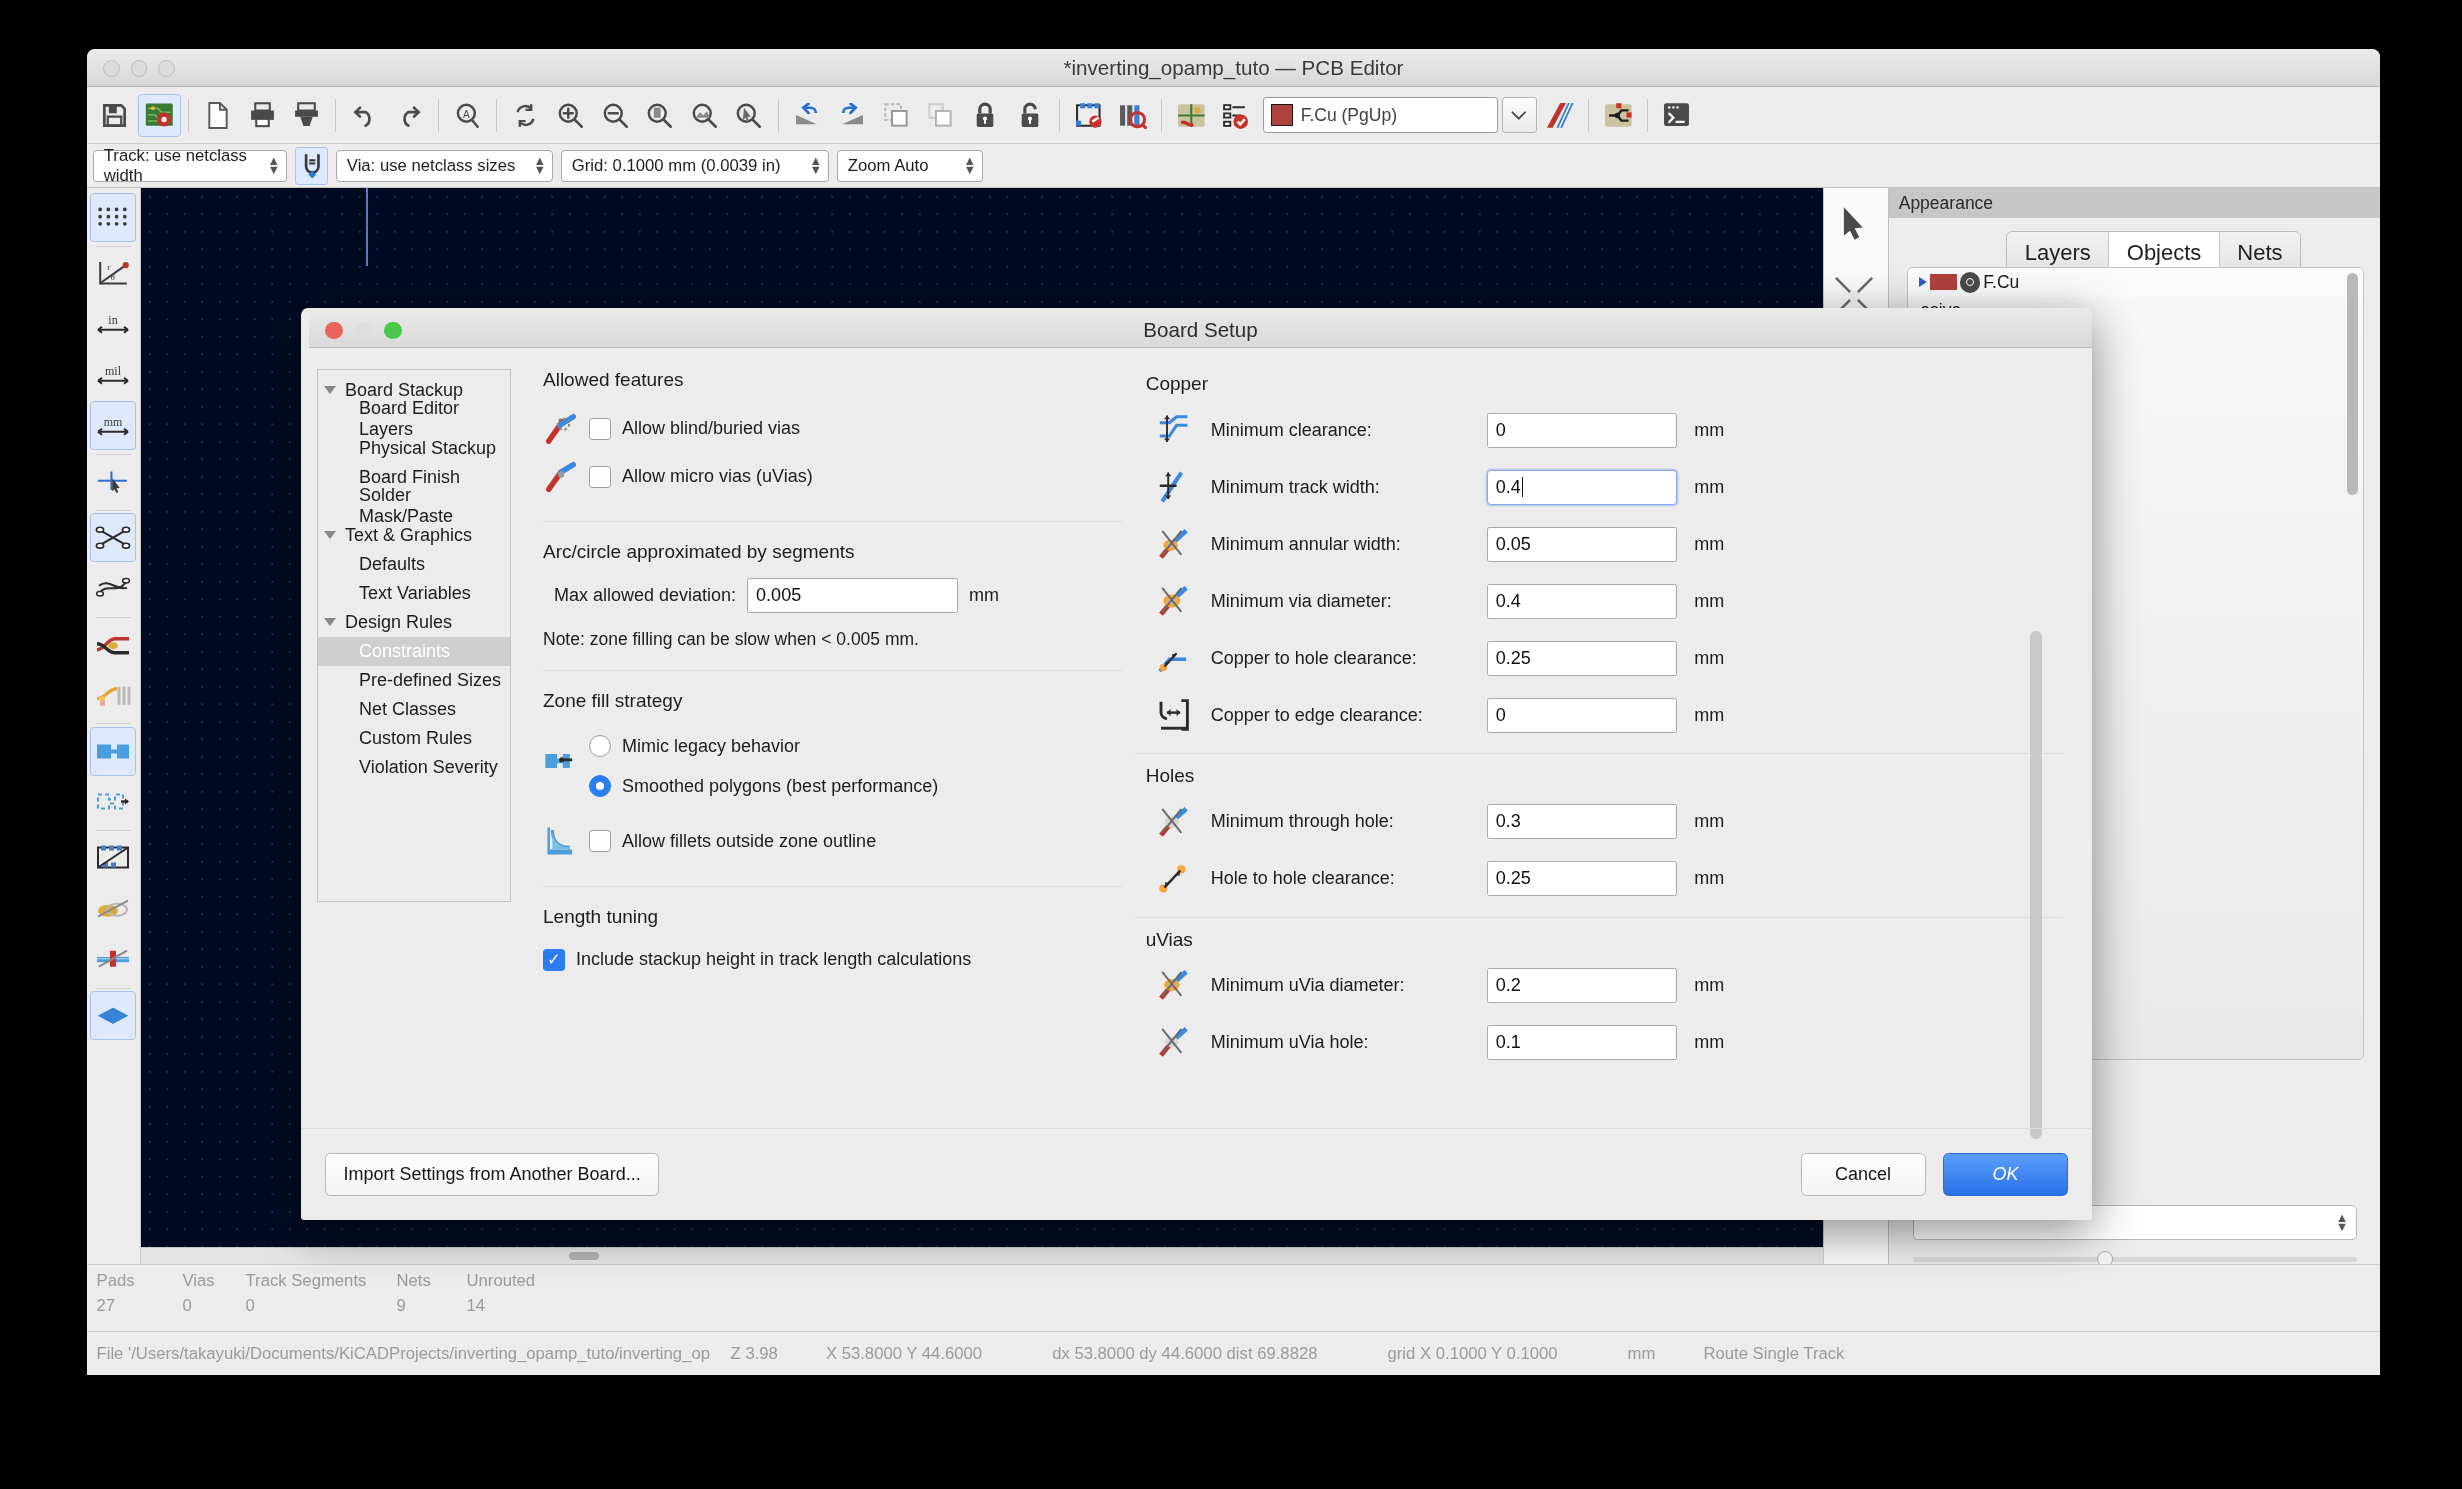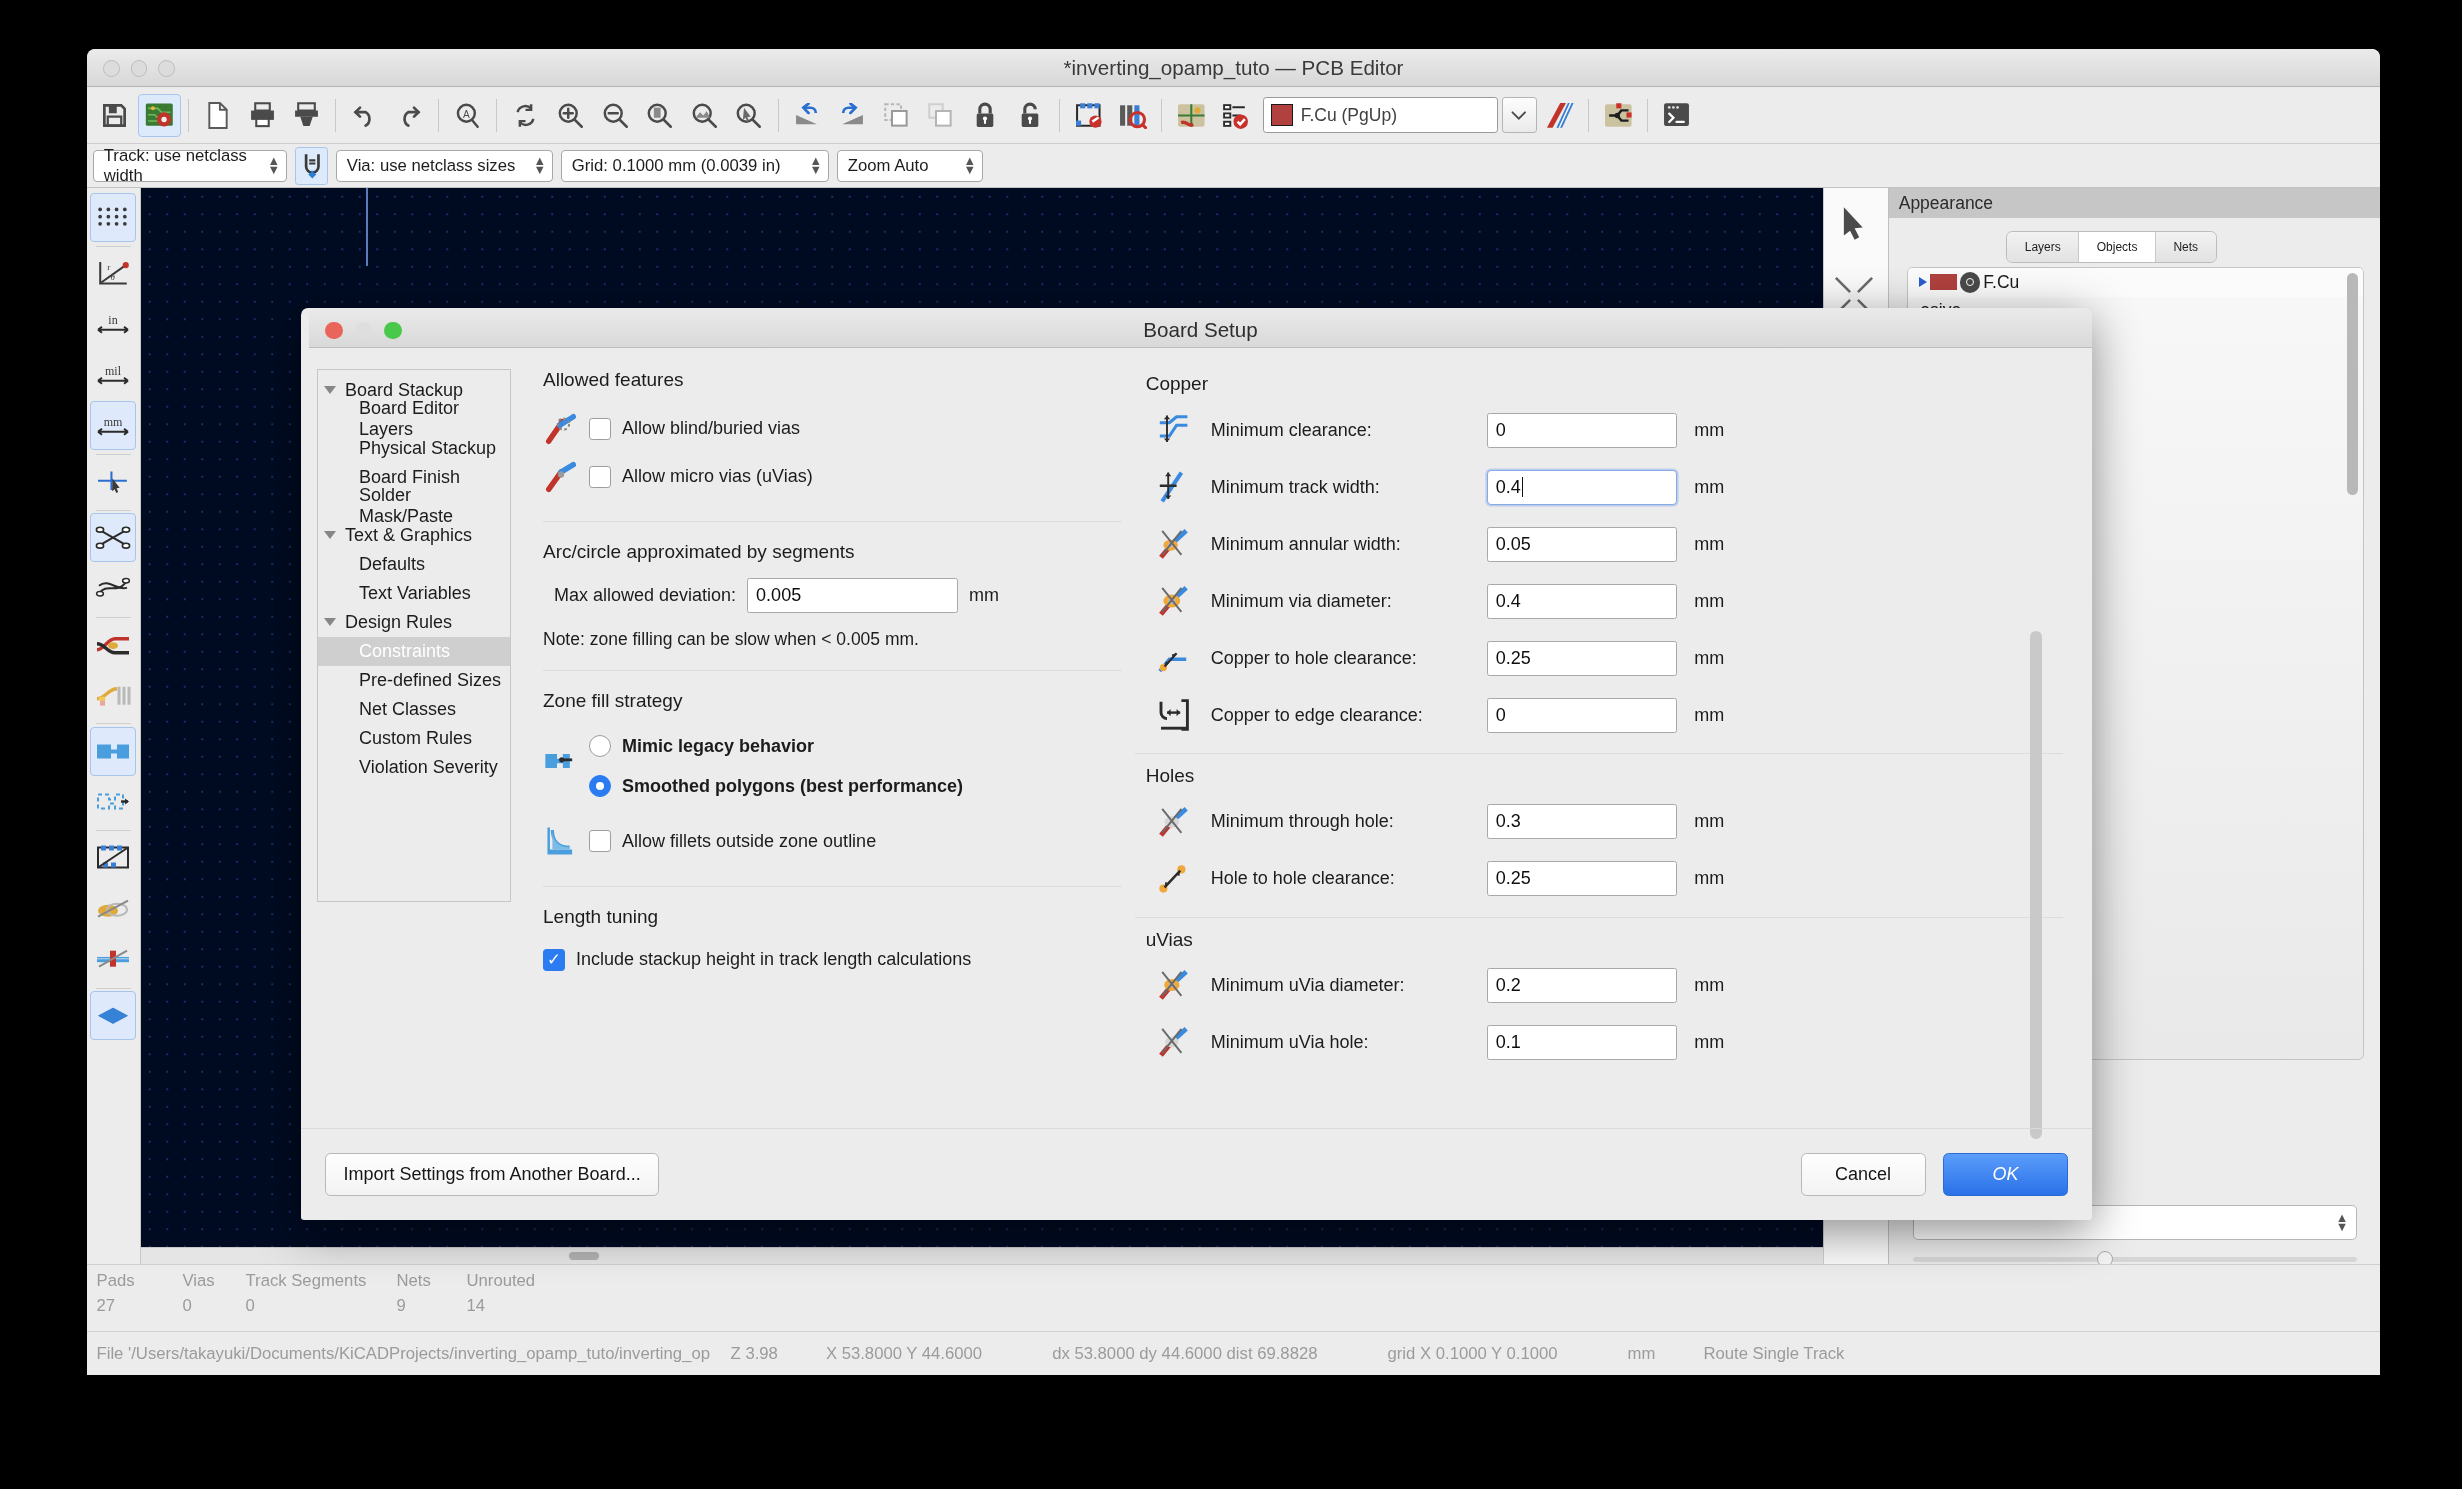--- a/index.html
+++ b/index.html
@@ -157,21 +157,21 @@
     height: 30px; background: #c6c6c6;
     font-size: 17.5px; color: #2b2b2b;
     display: flex; align-items: center; padding-left: 9.5px;
   }
   .ap-tabs {
     position: absolute; left: 117px; top: 43px;
     display: flex; background: #e4e4e4;
     border: 0.8px solid #bcbcbc; border-radius: 6.3px; overflow: hidden;
   }
   .ap-tab {
-    padding: 8px 17.5px; font-size: 12px; color: #1e1e1e;
+    padding: 8px 17.5px; font-size: 22px; color: #1e1e1e;
     background: linear-gradient(#f2f2f2,#e2e2e2);
     border-right: 0.8px solid #c8c8c8;
   }
   .ap-tab.sel { background: #fff; }
   .ap-tab:last-child { border-right: none; }
 
   .ap-listbox {
     position: absolute; left: 17.5px; top: 79px;
     width: 457px; height: 793px;
     background: linear-gradient(#f8f8f8,#e9e9e9);
@@ -1100,21 +1100,21 @@
       <div class="dev-row">
         <span class="lbl">Max allowed deviation:</span>
         <span class="txtin" id="dev-input">0.005</span>
         <span class="unit">mm</span>
       </div>
       <div class="note">Note: zone filling can be slow when &lt; 0.005 mm.</div>
 
       <div class="hr"></div>
 
       <div class="grp-title">Zone fill strategy</div>
-      <div style="display:flex;align-items:flex-start;gap:11px;font-weight:bold;">
+      <div style="display:flex;align-items:flex-start;gap:11px;">
         <span class="ico-box" style="margin-top:17.5px">
           <svg width="35" height="30" viewBox="0 0 30 24">
               <path d="M2 6h10v4h5V6h6v12h-6v-4h-5v4H2z" fill="#4a9ede"></path>
               <path d="M17 11h8" stroke="#2b2b2b" stroke-width="2.4"></path>
               <circle cx="16" cy="11" r="2.2" fill="#2b2b2b"></circle>
             </svg>
         </span>
         <div style="flex:1">
           <div class="chk-row" style="height:40px">
             <span class="rb"></span>

